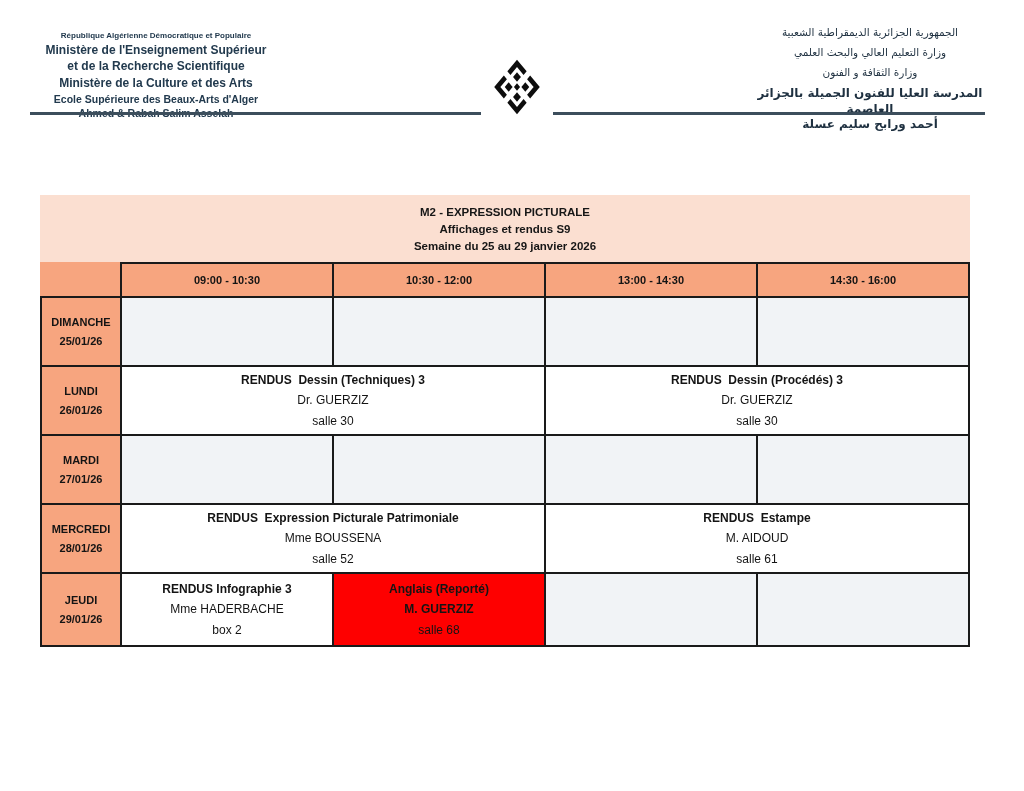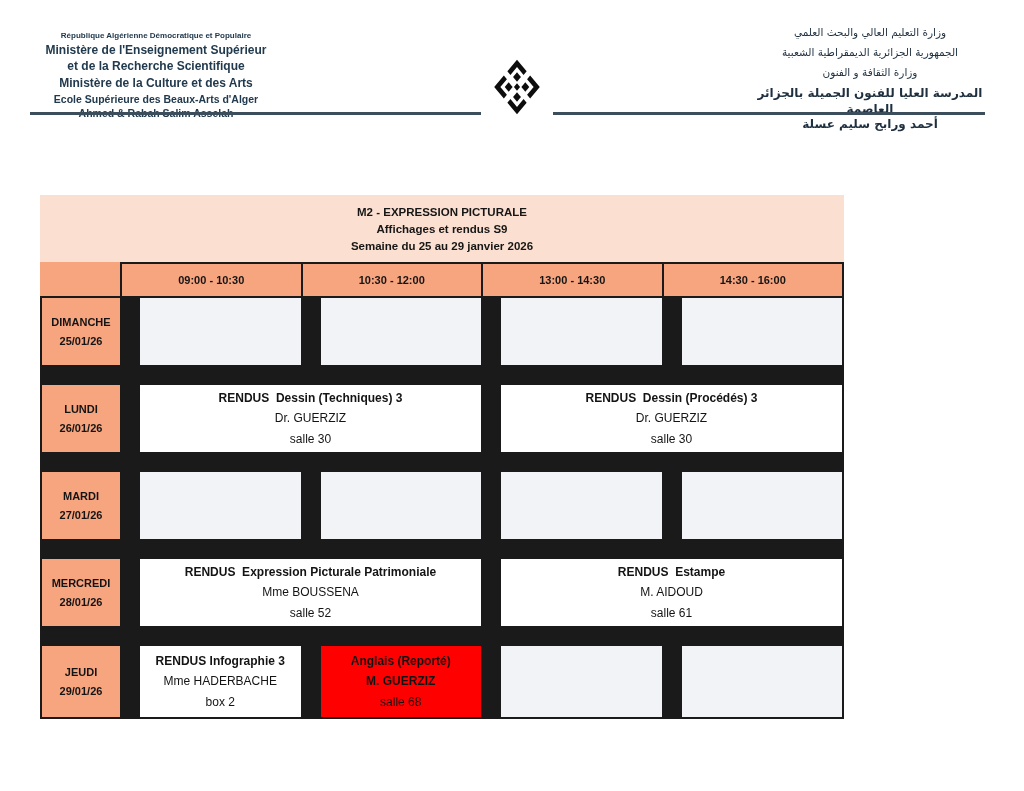--- a/index.html
+++ b/index.html
@@ -23,28 +23,28 @@
   .hdr-left .school{font-size:10.5px;line-height:1.35;}
 
   .hdr-right{position:absolute;right:18px;top:26px;width:272px;text-align:center;direction:rtl;color:#1E3040;font-family:"DejaVu Sans",sans-serif;}
   .hdr-right .ar{font-size:10.5px;margin-bottom:8px;}
   .hdr-right .ar-school{font-size:12px;font-weight:700;line-height:1.3;text-align:center;}
 
   .rule{position:absolute;left:30px;top:112px;width:955px;height:3px;background:var(--rule);}
   .logo-wrap{position:absolute;left:481px;top:46px;width:72px;height:82px;background:#fff;z-index:2;display:flex;align-items:center;justify-content:center;}
 
   
-  .timetable{position:absolute;left:40px;top:195px;width:804px;}
+  .timetable{position:absolute;left:40px;top:195px;width:930px;}
   .title-block{height:67px;background:var(--peach);display:flex;flex-direction:column;align-items:center;justify-content:center;gap:5px;font-weight:700;font-size:11.5px;color:#161616;}
   .header-row{display:grid;grid-template-columns:80px 1fr;height:34px;}
   .corner{background:var(--salmon);}
   .time-block{border:2px solid var(--border);border-bottom:none;background:var(--border);display:grid;grid-template-columns:repeat(4,1fr);gap:2px;}
   .time-cell{background:var(--salmon);display:flex;align-items:center;justify-content:center;font-weight:700;font-size:11px;}
 
-  .body-grid{border:2px solid var(--border);background:var(--border);display:grid;grid-template-columns:78px repeat(4,1fr);grid-template-rows:67px 67px 67px 67px 71px;gap:20px;}
+  .body-grid{border:2px solid var(--border);background:var(--border);display:grid;grid-template-columns:78px repeat(4,1fr);grid-template-rows:67px 67px 67px 67px 71px;gap:2px;}
   .cell{display:flex;flex-direction:column;align-items:center;justify-content:center;text-align:center;}
   .day{background:var(--salmon);font-weight:700;font-size:11px;line-height:1.7;}
   .empty{background:var(--empty);}
   .course{background:#fff;font-size:12px;line-height:1.7;}
   .course .c-title{font-weight:700;white-space:pre-wrap;}
   .cancelled{background:var(--red);}
   .cancelled .c-teacher{font-weight:700;}
   .span2{grid-column:span 2;}
 </style>
 </head>
@@ -72,22 +72,22 @@
         <rect x="36" y="36" width="9" height="9"></rect>
         <rect x="55" y="36" width="9" height="9"></rect>
         <rect x="36" y="55" width="9" height="9"></rect>
         <rect x="55" y="55" width="9" height="9"></rect>
         <rect x="46.5" y="46.5" width="7" height="7"></rect>
       </g>
     </svg>
   </div>
 
   <div class="hdr-right">
+    <div class="ar">الجمهورية الجزائرية الديمقراطية الشعبية</div>
     <div class="ar">وزارة التعليم العالي والبحث العلمي</div>
-    <div class="ar">الجمهورية الجزائرية الديمقراطية الشعبية</div>
     <div class="ar">وزارة الثقافة و الفنون</div>
     <div class="ar-school">
       <div>المدرسة العليا للفنون الجميلة بالجزائر العاصمة</div>
       <div>أحمد ورابح سليم عسلة</div>
     </div>
   </div>
 
   <div class="rule"></div>
 </div>
 

